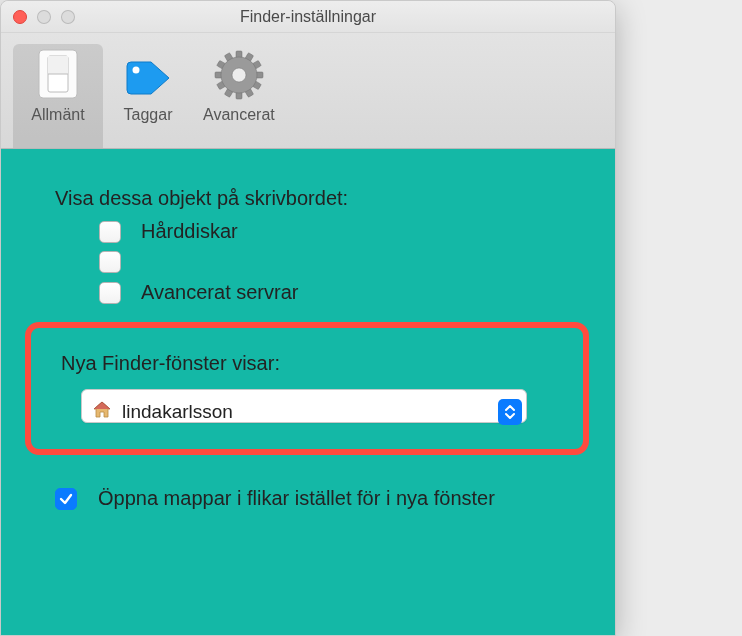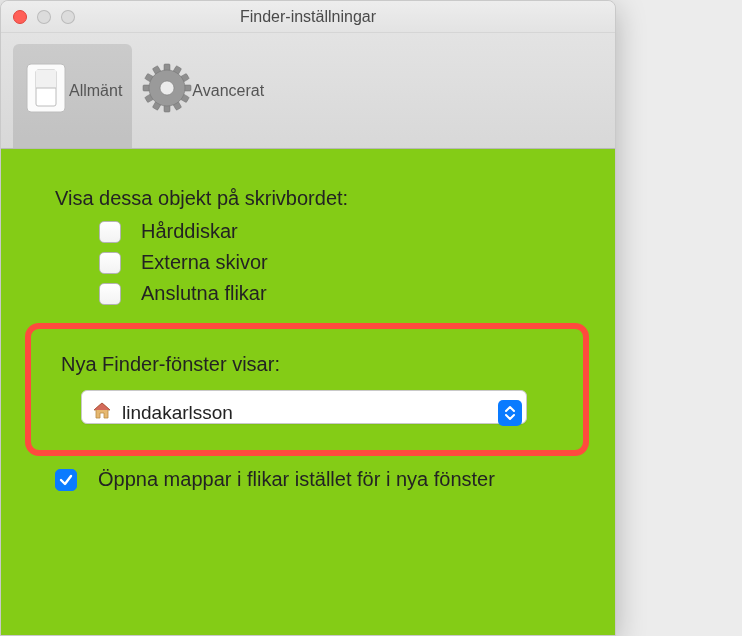--- a/index.html
+++ b/index.html
@@ -53,20 +53,21 @@
   .toolbar {
     display: flex;
     align-items: flex-end;
     padding: 6px 12px 0 12px;
     background: linear-gradient(#e3e3e3,#d8d8d8);
     border-bottom: 1px solid #b8b8b8;
     height: 116px;
   }
   .tab {
     display: flex;
+    flex-direction: column;
     align-items: center;
     justify-content: flex-end;
     padding: 8px 10px 24px 10px;
     border-radius: 6px 6px 0 0;
     color: #555;
     font-size: 16px;
     height: 104px;
     min-width: 90px;
     cursor: default;
   }
@@ -78,21 +79,21 @@
     display: flex;
     align-items: center;
     justify-content: center;
   }
   .tab .label { margin-top: 6px; }
   .content {
     flex: 1;
     padding: 24px 44px 24px 54px;
     font-size: 20px;
     color: #232323;
-    background: #84cc16;
+    background: #14b8a6;
   }
   .section-label {
     margin-top: 14px;
     margin-bottom: 10px;
   }
   .checkbox-row {
     display: flex;
     align-items: center;
     gap: 20px;
     margin: 8px 0 8px 44px;
@@ -108,21 +109,21 @@
     flex-shrink: 0;
   }
   .mac-checkbox.checked {
     background: #0a7bff;
     border-color: #0a7bff;
   }
   .highlight-box {
     border: 6px solid #ff4b3e;
     border-radius: 14px;
     padding: 20px 20px 26px 20px;
-    margin: 18px -18px 12px -30px;
+    margin: 18px -18px 32px -30px;
   }
   .highlight-box .section-label { margin-top: 4px; margin-left: 10px; }
   .dropdown {
     margin: 14px 36px 0 30px;
     height: 34px;
     background: #fff;
     border: 1px solid #c9c9c9;
     border-radius: 6px;
     display: flex;
     align-items: center;
@@ -168,20 +169,29 @@
         <svg width="46" height="52" viewBox="0 0 46 52">
           <rect x="4" y="2" width="38" height="48" rx="4" fill="#fbfbfb" stroke="#bcbcbc"></rect>
           <rect x="13" y="8" width="20" height="36" rx="2" fill="#ffffff" stroke="#bcbcbc"></rect>
           <rect x="13" y="8" width="20" height="18" fill="#f1f1f1"></rect>
           <line x1="13" y1="26" x2="33" y2="26" stroke="#bcbcbc"></line>
         </svg>
       </div>
       <span class="label">Allmänt</span>
     </div>
 
+    <div class="tab">
+      <div class="icon-wrap">
+        <svg width="54" height="44" viewBox="0 0 54 44">
+          <path d="M10 8 L30 8 L48 24 L30 40 L10 40 Q6 40 6 36 L6 12 Q6 8 10 8 Z" fill="#1d9bf0" stroke="#0f7bc8"></path>
+          <circle cx="15" cy="16" r="3.5" fill="#fff"></circle>
+        </svg>
+      </div>
+      <span class="label">Taggar</span>
+    </div>
 
 
     <div class="tab">
       <div class="icon-wrap">
         <svg width="50" height="50" viewBox="0 0 50 50">
           <g transform="translate(25,25)" fill="#8f8f8f" stroke="#6f6f6f" stroke-width="0.5">
             <g>
               <rect x="-3" y="-24" width="6" height="8" rx="1" transform="rotate(0)"></rect>
               <rect x="-3" y="-24" width="6" height="8" rx="1" transform="rotate(30)"></rect>
               <rect x="-3" y="-24" width="6" height="8" rx="1" transform="rotate(60)"></rect>
@@ -207,25 +217,24 @@
   <div class="content">
 
     <div class="section-label">Visa dessa objekt på skrivbordet:</div>
 
     <div class="checkbox-row">
       <span class="mac-checkbox"></span>
       <span>Hårddiskar</span>
     </div>
     <div class="checkbox-row">
       <span class="mac-checkbox"></span>
-      <span>Externa skivor</span>
     </div>
     <div class="checkbox-row">
       <span class="mac-checkbox"></span>
-      <span>Anslutna flikar</span>
+      <span>Avancerat servrar</span>
     </div>
 
     <div class="highlight-box">
       <div class="section-label">Nya Finder-fönster visar:</div>
       <div class="dropdown">
         <span class="home-icon">
           <svg width="20" height="20" viewBox="0 0 20 20">
             <path d="M10 2 L18 9 L16 9 L16 17 L12 17 L12 12 L8 12 L8 17 L4 17 L4 9 L2 9 Z" fill="#e6b870" stroke="#b88a45" stroke-width="0.8"></path>
             <path d="M2 9 L10 2 L18 9" fill="#d46a5a" stroke="#a84c3f" stroke-width="0.8"></path>
           </svg>

